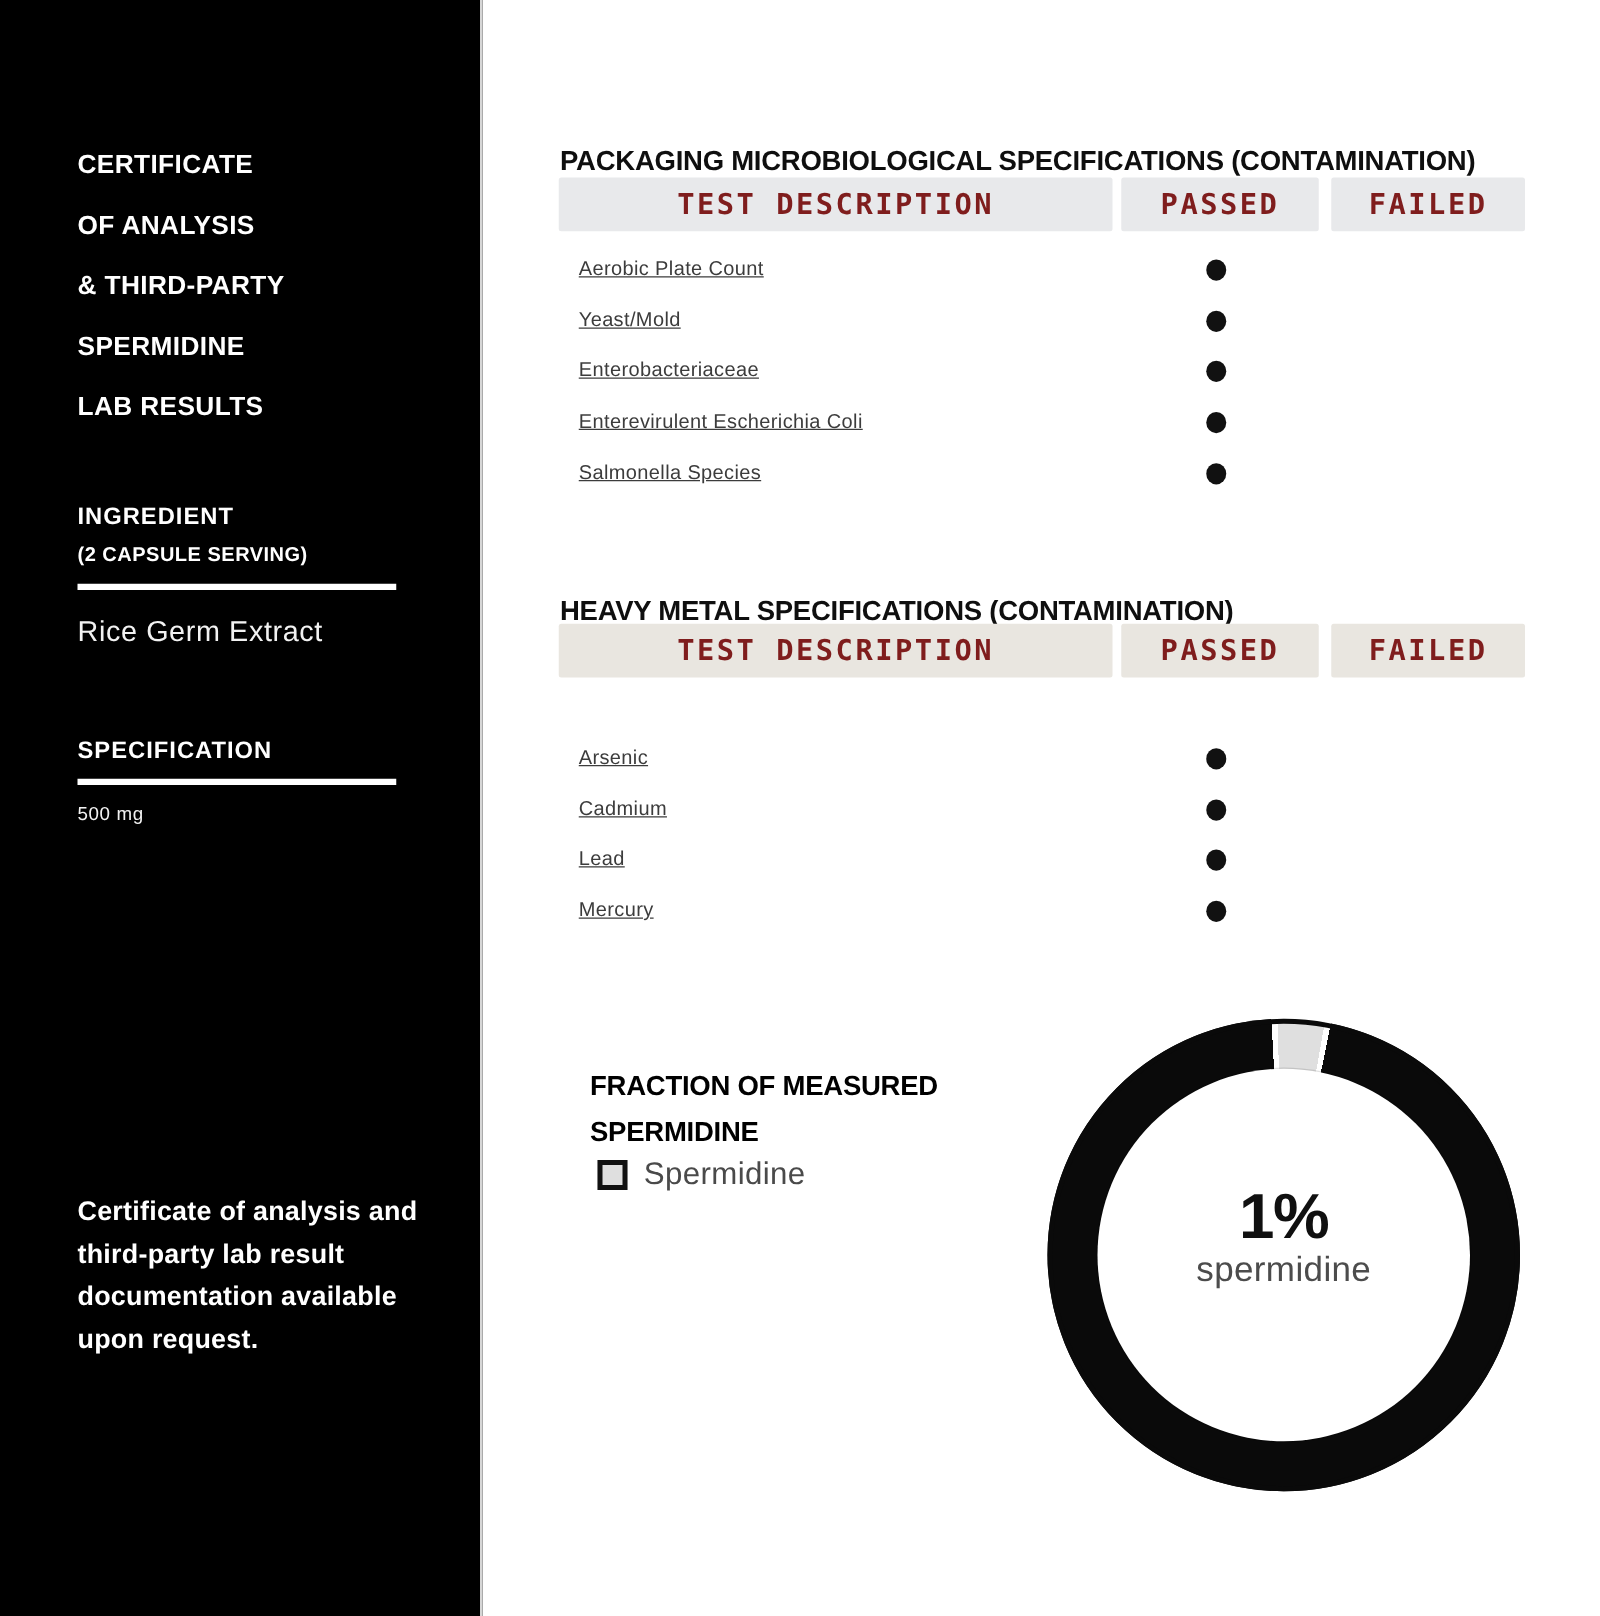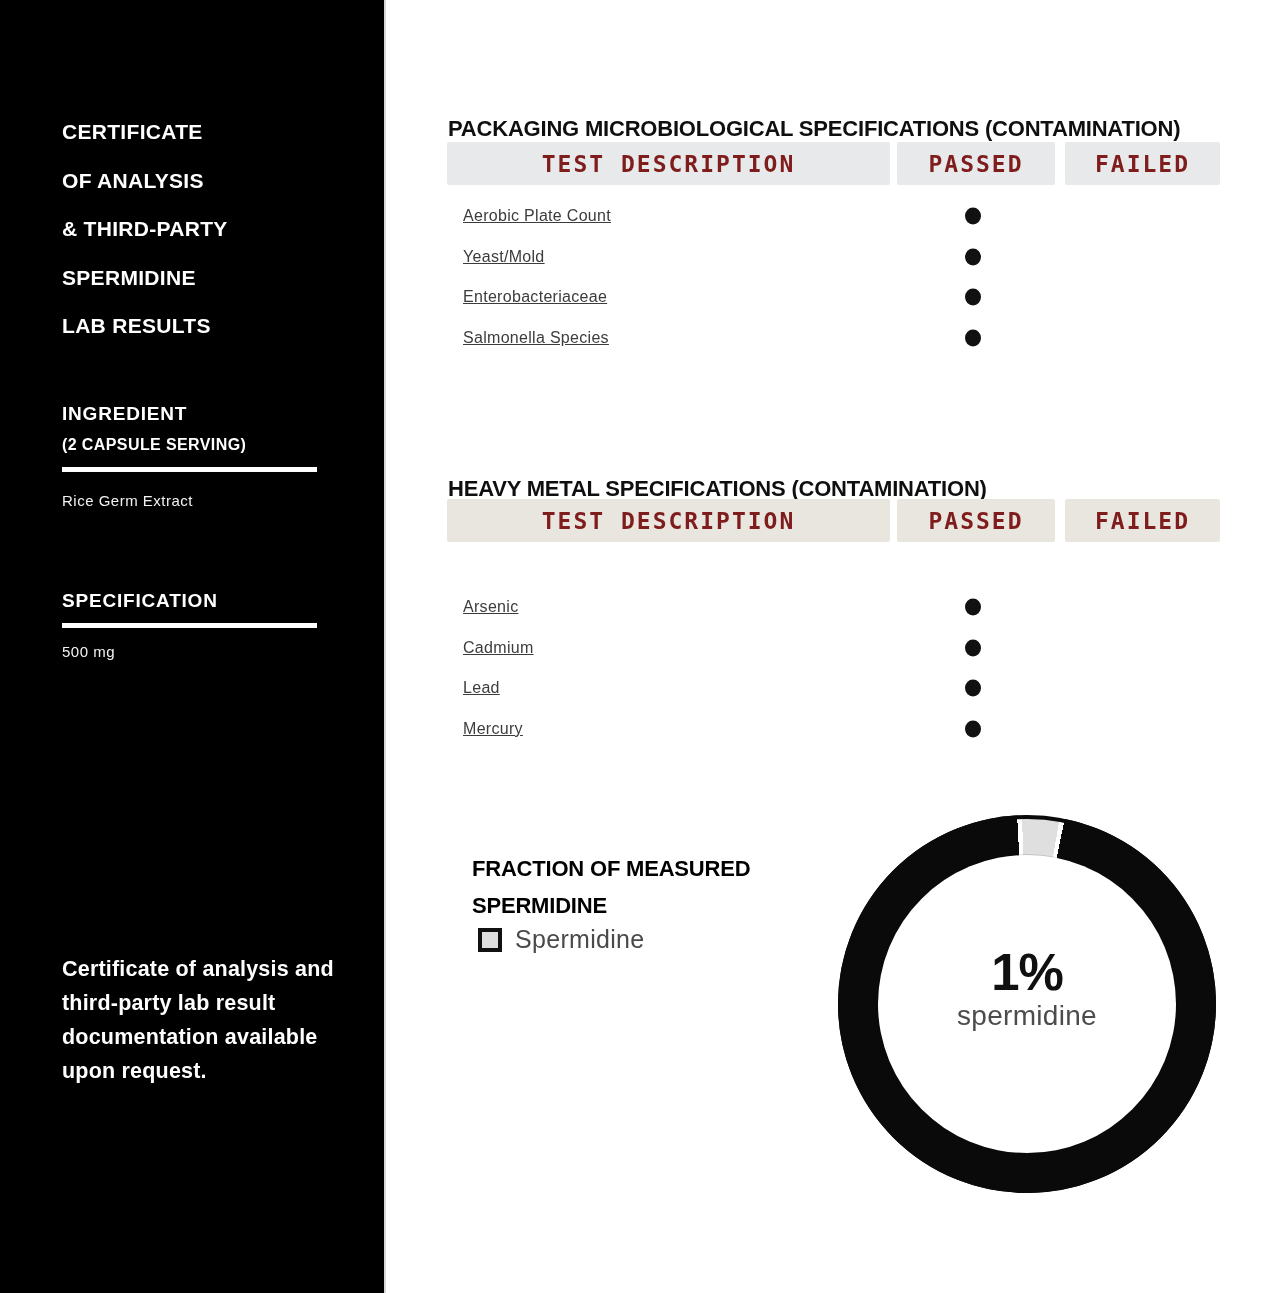--- a/index.html
+++ b/index.html
@@ -13,21 +13,21 @@
     background:#000000;color:#ffffff;border-right:2px solid #d6d6d6;box-sizing:border-box;
   }
   .sidebar-title{
     position:absolute;left:62px;top:94px;
     font-size:21px;font-weight:bold;line-height:48.5px;letter-spacing:.3px;
   }
   .ingredient-label{position:absolute;left:62px;top:403px;font-size:19px;font-weight:bold;letter-spacing:.8px;}
   .ingredient-sublabel{position:absolute;left:62px;top:436px;font-size:16px;font-weight:bold;letter-spacing:.4px;}
   .rule{position:absolute;left:62px;width:255px;height:5px;background:#ffffff;}
   .rule-1{top:467px;}
-  .ingredient-value{position:absolute;left:62px;top:492px;font-size:15px;font-weight:400;color:#f2f2f2;letter-spacing:.5px;}
+  .ingredient-value{position:absolute;left:62px;top:492px;font-size:23px;font-weight:400;color:#f2f2f2;letter-spacing:.5px;}
   .spec-label{position:absolute;left:62px;top:590px;font-size:19px;font-weight:bold;letter-spacing:.8px;}
   .rule-2{top:623px;}
   .spec-value{position:absolute;left:62px;top:643px;font-size:15px;font-weight:400;color:#f2f2f2;letter-spacing:.5px;}
   .footnote{position:absolute;left:62px;top:930px;width:278px;font-size:21.5px;font-weight:bold;line-height:34px;letter-spacing:.2px;}
   
   .section-heading{
     position:absolute;left:448px;font-size:22px;font-weight:bold;color:#0f0f0f;letter-spacing:-.2px;white-space:nowrap;
   }
   .heading-1{top:98px;}
   .heading-2{top:458px;}
@@ -114,20 +114,25 @@
           <span class="dot dot-passed show"></span>
 
         </div>
 
         <div class="row">
           <span class="test-name">Enterobacteriaceae</span>
           <span class="dot dot-passed show"></span>
 
         </div>
 
+        <div class="row">
+          <span class="test-name">Enterevirulent Escherichia Coli</span>
+          <span class="dot dot-passed show"></span>
+
+        </div>
 
         <div class="row">
           <span class="test-name">Salmonella Species</span>
           <span class="dot dot-passed show"></span>
 
         </div>
       </div>
   </section>
 
   <h2 class="section-heading heading-2">HEAVY METAL SPECIFICATIONS (CONTAMINATION)</h2>

